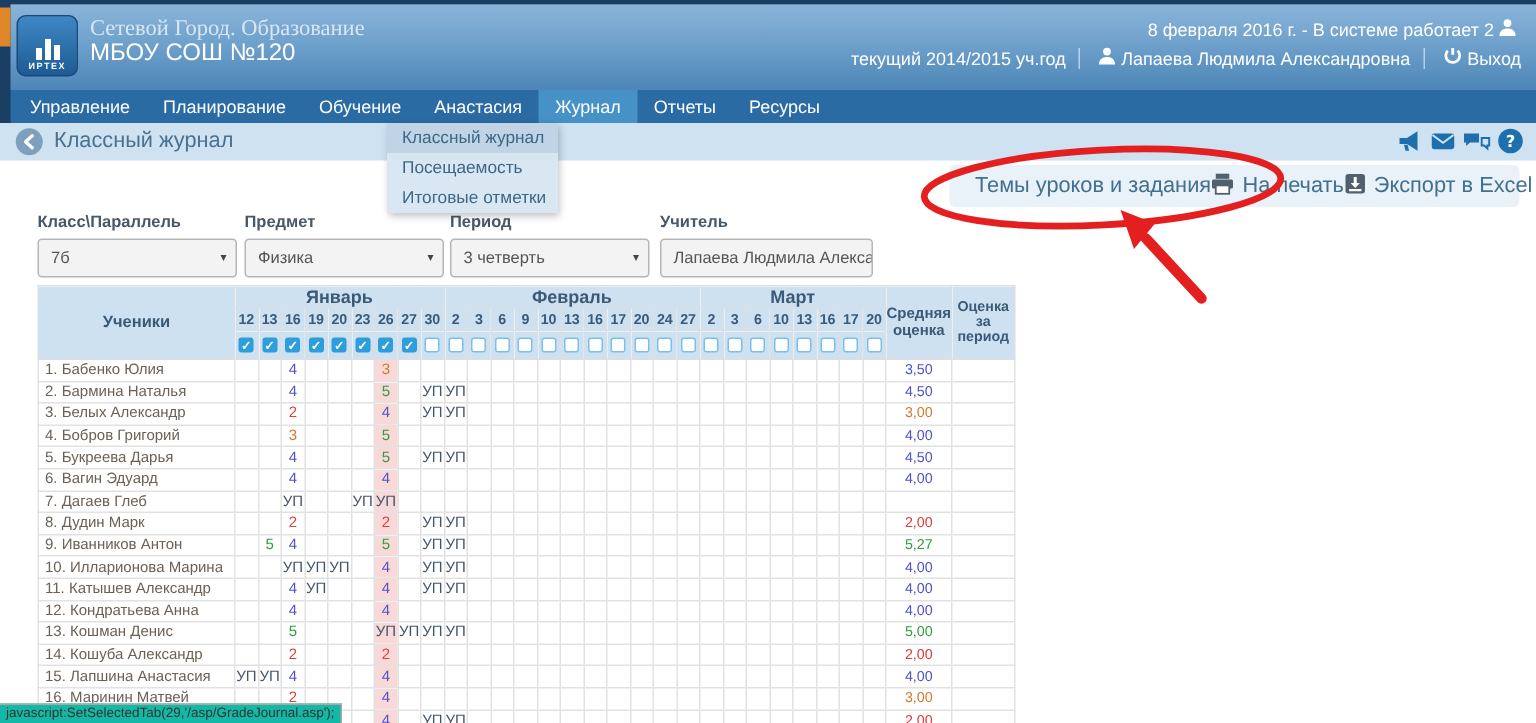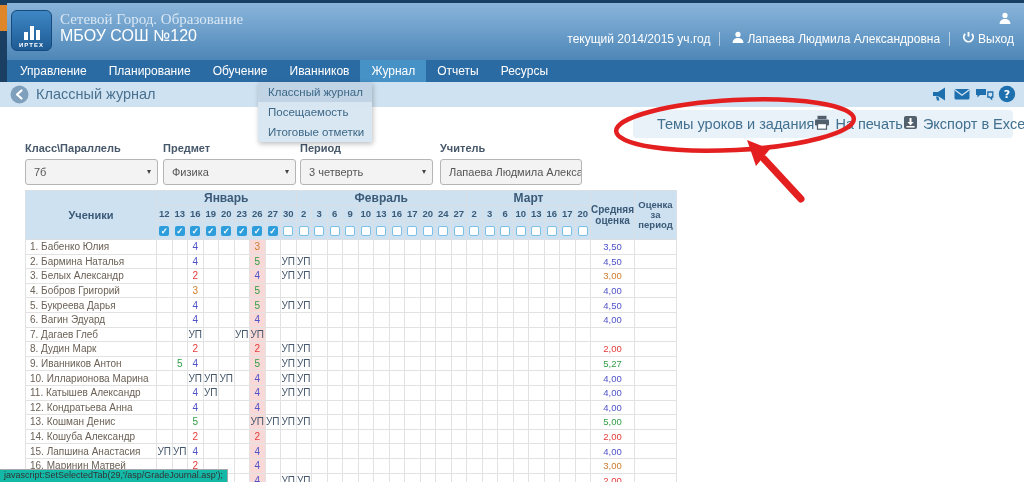--- a/index.html
+++ b/index.html
@@ -38,21 +38,21 @@
   .tb-icons { position:absolute; right:8px; top:3px; display:flex; gap:4px; align-items:center; }
 
   
   .dropdown { position:absolute; left:258px; top:82px; width:114px; z-index:6;
     background:rgba(216,230,242,.97); box-shadow:1px 2px 5px rgba(0,0,0,.25); }
   .dd-item { height:20px; line-height:20px; padding:0 10px; font-size:11.5px; color:#3c6786; white-space:nowrap; }
   .dd-item.sel { background:#c0d4e6; }
 
   
   .toolbar { position:absolute; left:633px; top:110px; width:380px; height:28px; background:#e9f1f9;
-    border-radius:4px; display:flex; align-items:center; justify-content:space-between; padding:0 24px; }
+    border-radius:4px; display:flex; align-items:center; justify-content:space-between; padding:0 17px; }
   .tool-item { display:flex; align-items:center; gap:5px; font-size:14.5px; color:#42708f; white-space:nowrap; }
 
   
   .filters { position:absolute; left:25px; top:142px; width:620px; height:46px; }
   .filter { position:absolute; top:0; }
   .f-label { font-size:11px; font-weight:bold; color:#47586a; margin-bottom:5px; }
   .f-box { height:26px; background:#f3f3f3; border:1px solid #b5b5b5; border-radius:3px;
     font-size:11px; color:#555; line-height:24px; padding:0 18px 0 8px; position:relative;
     overflow:hidden; white-space:nowrap; }
   .f-box .arr { position:absolute; right:6px; top:0; line-height:24px; font-size:8px; color:#444; }
@@ -98,20 +98,21 @@
         <i style="height:8px"></i>
           <i style="height:14px"></i>
           <i style="height:10px"></i>
       </span>
       <span class="logo-text">ИРТЕХ</span>
     </div>
     <div class="app-sub">Сетевой Город. Образование</div>
     <div class="school-name">МБОУ СОШ №120</div>
     <div class="hdr-right">
       <div class="hdr-line">
+        <span>8 февраля 2016 г. - В системе работает 2</span>
         <span class="hdr-ic">
           <svg width="12" height="13" viewBox="0 0 12 13">
               <circle cx="6" cy="3.4" r="2.6" fill="#fff"></circle>
               <path d="M0.6 12 C0.6 8.6 3 7 6 7 C9 7 11.4 8.6 11.4 12 Z" fill="#fff"></path>
             </svg>
         </span>
       </div>
       <div class="hdr-line">
         <span>текущий 2014/2015 уч.год</span>
         <span class="hdr-sep"></span>
@@ -134,21 +135,21 @@
     </div>
   </div>
   <div class="edge-strip">
       <div class="edge-orange"></div>
     </div>
 
   <nav class="menu-bar" id="menu-bar">
       <div class="menu-item">Управление</div>
       <div class="menu-item">Планирование</div>
       <div class="menu-item">Обучение</div>
-      <div class="menu-item">Иванников</div>
+      <div class="menu-item">Анастасия</div>
       <div class="menu-item active">Журнал</div>
       <div class="menu-item">Отчеты</div>
       <div class="menu-item">Ресурсы</div>
     </nav>
 
   <div class="title-bar">
     <span class="back-btn">
       <svg width="19" height="19" viewBox="0 0 19 19">
           <circle cx="9.5" cy="9.5" r="9" fill="#7fa0bc"></circle>
           <path d="M11.5 5.5 L7 9.5 L11.5 13.5" stroke="#fff" stroke-width="2.2" fill="none" stroke-linecap="round" stroke-linejoin="round"></path>

